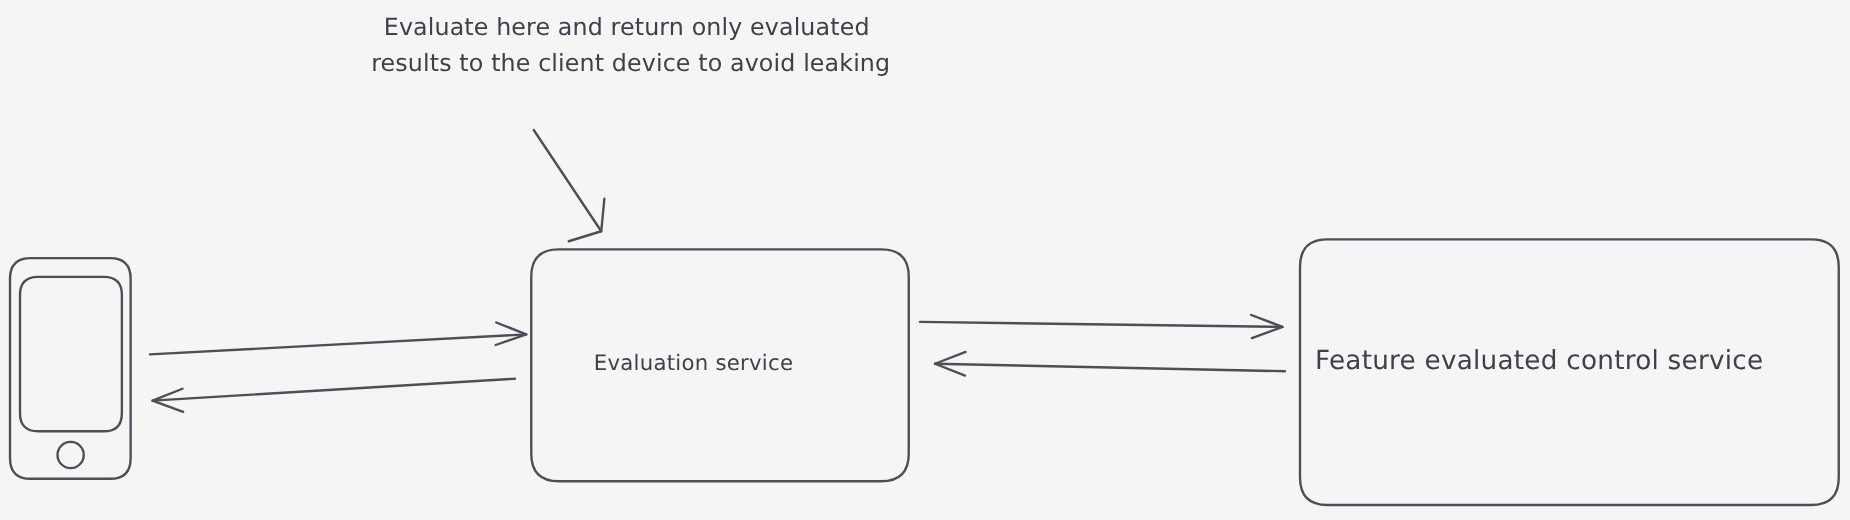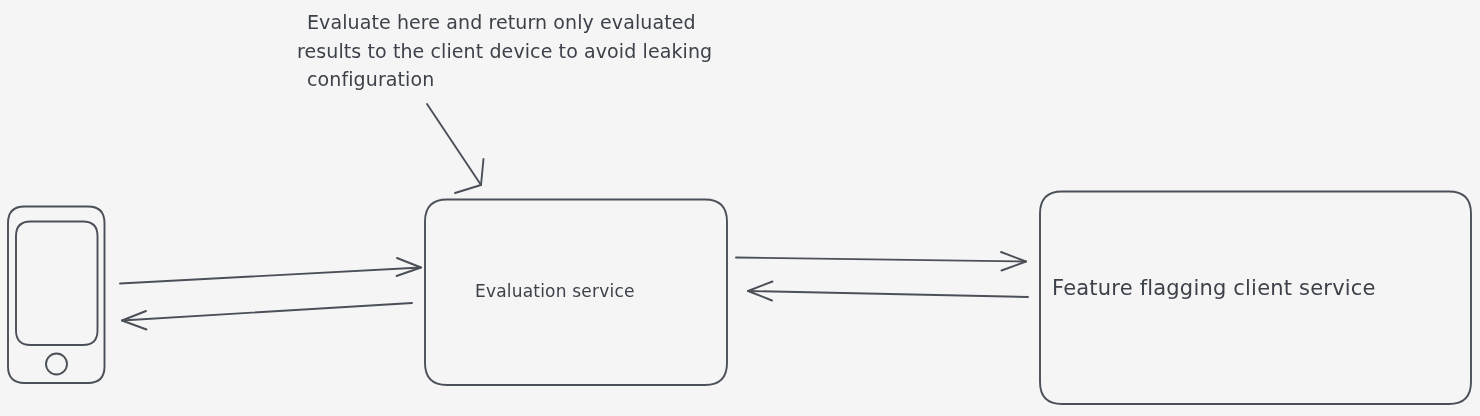--- a/index.html
+++ b/index.html
@@ -112,20 +112,19 @@
     </g>
 
     <g>
       <path class="connector-line" d="M 427 104 L 481 185"></path>
       <path class="arrow-head" d="M 455 193 L 481 185 L 483.5 159"></path>
     </g>
   </svg>
 
   <div class="diagram-text annotation-text" style="left:307px; top:8px;">Evaluate here and return only evaluated</div>
   <div class="diagram-text annotation-text" style="left:297px; top:36.5px;">results to the client device to avoid leaking</div>
-  <div class="diagram-text annotation-text" style="left:307px; top:65px;">configuration</div>
 
   <div class="diagram-text node-label" style="left:475px; top:281px;">Evaluation service</div>
 
-  <div class="diagram-text node-label" style="left:1052px; top:278px; font-size:21px;">Feature flagging client service</div>
+  <div class="diagram-text node-label" style="left:1052px; top:278px; font-size:21px;">Feature evaluated control service</div>
 
 
 </div>
 
 </body></html>

